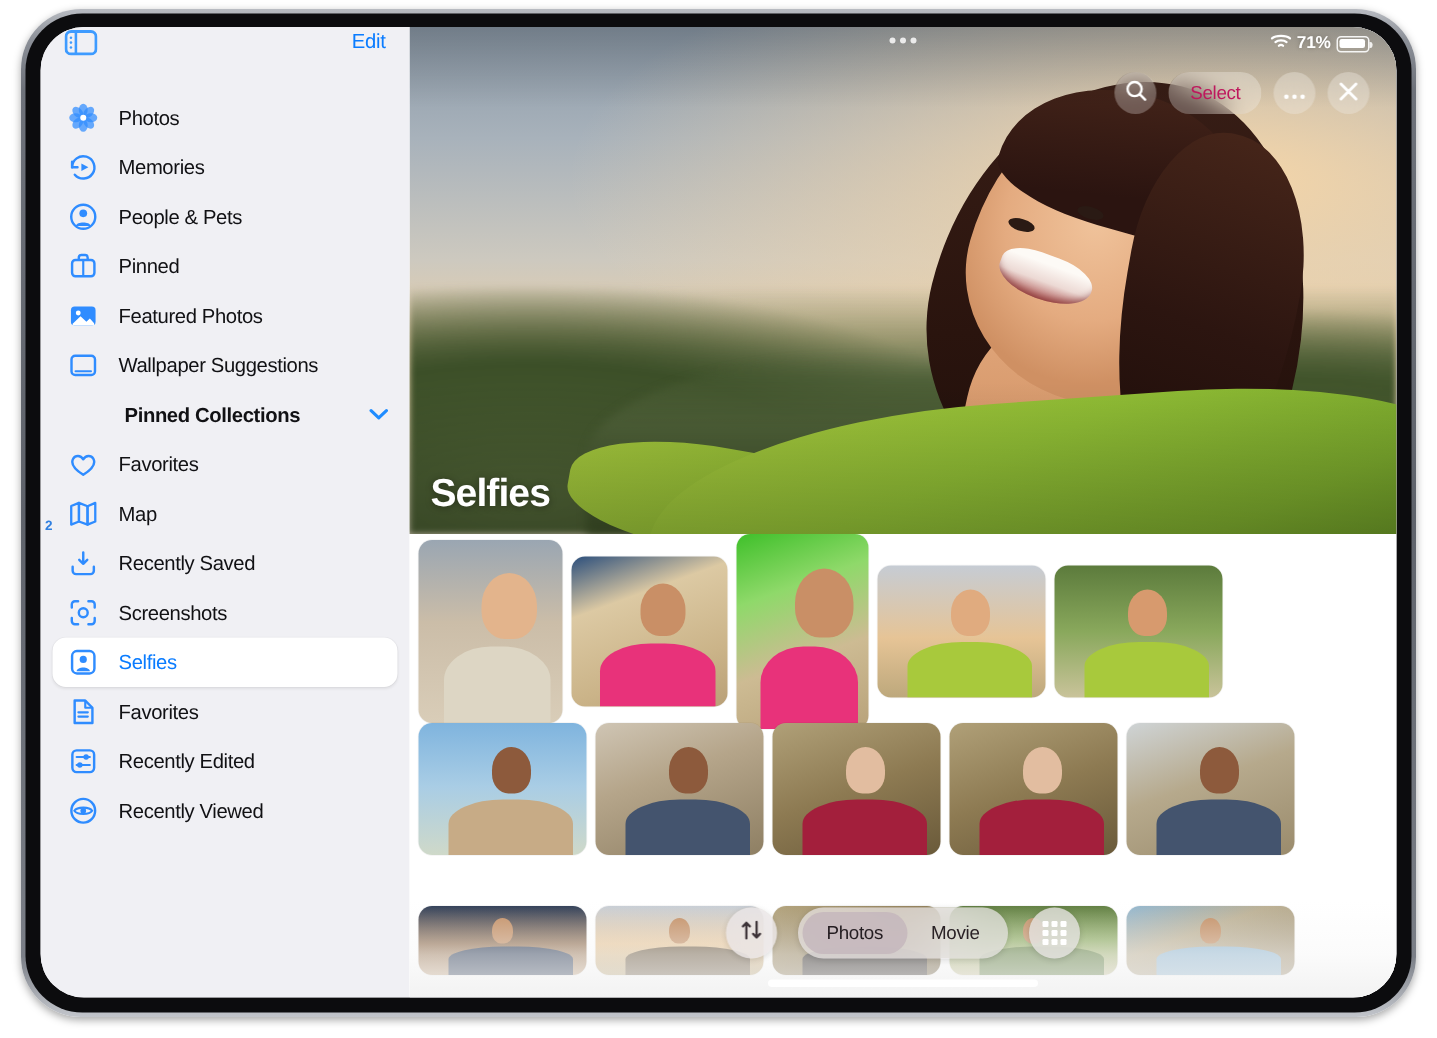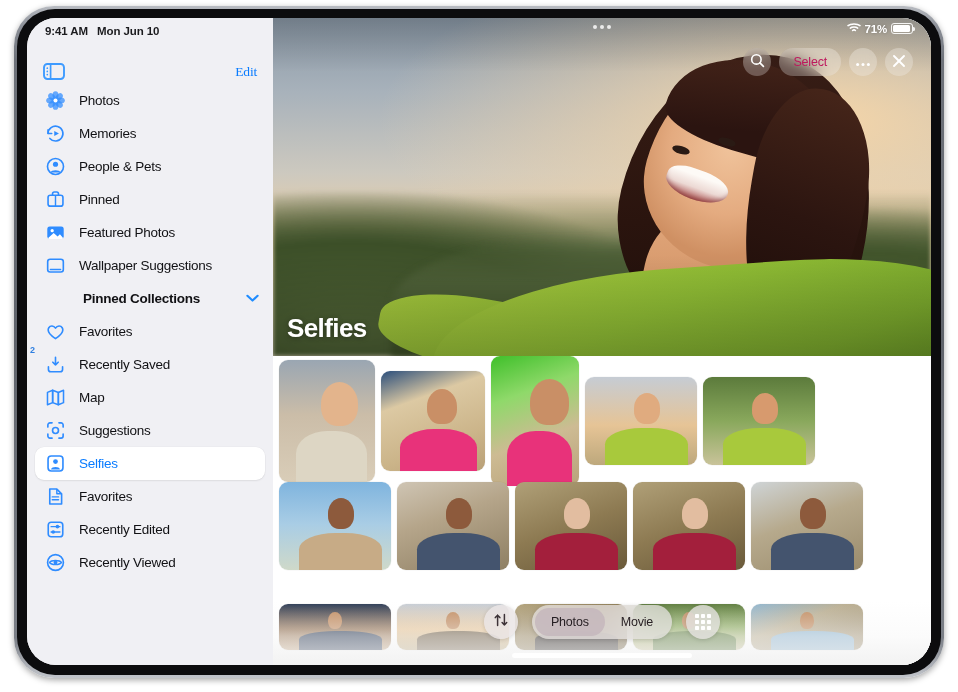--- a/index.html
+++ b/index.html
@@ -61,25 +61,24 @@
     display: flex; align-items: center;
     padding: 4px 0 0 18px;
     font-size: 11.5px; font-weight: 600; color: #1b1b1e;
     letter-spacing: -0.1px;
     white-space: nowrap;
   }
   .status-bar .sb-time { margin-right: 9px; }
 
   .sidebar-top {
     height: 38px;
-    display: flex; align-items: flex-end;
+    display: flex; align-items: flex-start;
     justify-content: space-between;
     padding: 0 16px 0 16px;
     margin-top: 2px;
-    font-family: Liberation Serif, serif;
   }
   #sidebar-toggle-icon { cursor: pointer; line-height: 0; }
   #edit-button {
     color: #0a7cff; font-size: 13.5px; cursor: pointer;
     letter-spacing: -0.2px;
   }
 
   .nav-list { padding: 4px 8px 0 8px; }
   .nav-row {
     display: flex; align-items: center;
@@ -374,24 +373,20 @@
 </head>
 <body>
 
 <div id="device-frame">
   <div id="bezel-marker">2</div>
   <div id="device-bezel">
     <div id="screen">
 
       <aside id="sidebar">
 
-        <div class="status-bar">
-          <span class="sb-time">9:41 AM</span>
-          <span>Mon Jun 10</span>
-        </div>
 
         <div class="sidebar-top">
           <span id="sidebar-toggle-icon">
             <svg width="22" height="17" viewBox="0 0 22 17" fill="none">
               <rect x="1" y="1" width="20" height="15" rx="3.4" stroke="#3e9bff" stroke-width="1.9"></rect>
               <line x1="7.6" y1="1.2" x2="7.6" y2="15.8" stroke="#3e9bff" stroke-width="1.7"></line>
               <circle cx="4.3" cy="5.2" r="0.85" fill="#3e9bff"></circle>
               <circle cx="4.3" cy="8.4" r="0.85" fill="#3e9bff"></circle>
               <circle cx="4.3" cy="11.6" r="0.85" fill="#3e9bff"></circle>
             </svg>
@@ -481,44 +476,44 @@
               <span class="n-icon">
                 <svg width="21" height="21" viewBox="0 0 22 22" fill="none">
                   <path d="M11 18.4 C3.6 13.6 2.4 9.8 4 7.1 C5.5 4.6 9.1 4.6 11 7.5 C12.9 4.6 16.5 4.6 18 7.1 C19.6 9.8 18.4 13.6 11 18.4 Z" stroke="#2f8cff" stroke-width="1.7" stroke-linejoin="round"></path>
                 </svg>
               </span>
               <span class="n-label">Favorites</span>
             </div>
             <div class="nav-row">
               <span class="n-icon">
                 <svg width="21" height="21" viewBox="0 0 22 22" fill="none">
-                  <path d="M11 3.4 V11.4 M11 11.4 L8.2 8.6 M11 11.4 L13.8 8.6" stroke="#2f8cff" stroke-width="1.7" stroke-linecap="round" stroke-linejoin="round"></path>
-                  <path d="M3.6 13.4 V16.2 A2.4 2.4 0 0 0 6 18.6 H16 A2.4 2.4 0 0 0 18.4 16.2 V13.4" stroke="#2f8cff" stroke-width="1.7" stroke-linecap="round" stroke-linejoin="round"></path>
-                </svg>
-              </span>
-              <span class="n-label">Recently Saved</span>
-            </div>
-            <div class="nav-row">
-              <span class="n-icon">
-                <svg width="21" height="21" viewBox="0 0 22 22" fill="none">
                   <path d="M2.6 5.6 L8 3.4 V16.4 L2.6 18.6 Z" stroke="#2f8cff" stroke-width="1.6" stroke-linejoin="round"></path>
                   <path d="M8 3.4 L14 5.8 V18.6 L8 16.4 Z" stroke="#2f8cff" stroke-width="1.6" stroke-linejoin="round"></path>
                   <path d="M14 5.8 L19.4 3.4 V16.4 L14 18.6 Z" stroke="#2f8cff" stroke-width="1.6" stroke-linejoin="round"></path>
                 </svg>
               </span>
               <span class="n-label">Map</span>
             </div>
             <div class="nav-row">
               <span class="n-icon">
                 <svg width="21" height="21" viewBox="0 0 22 22" fill="none">
+                  <path d="M11 3.4 V11.4 M11 11.4 L8.2 8.6 M11 11.4 L13.8 8.6" stroke="#2f8cff" stroke-width="1.7" stroke-linecap="round" stroke-linejoin="round"></path>
+                  <path d="M3.6 13.4 V16.2 A2.4 2.4 0 0 0 6 18.6 H16 A2.4 2.4 0 0 0 18.4 16.2 V13.4" stroke="#2f8cff" stroke-width="1.7" stroke-linecap="round" stroke-linejoin="round"></path>
+                </svg>
+              </span>
+              <span class="n-label">Recently Saved</span>
+            </div>
+            <div class="nav-row">
+              <span class="n-icon">
+                <svg width="21" height="21" viewBox="0 0 22 22" fill="none">
                   <path d="M3 7.4 V5.2 A2.2 2.2 0 0 1 5.2 3 H7.4 M14.6 3 H16.8 A2.2 2.2 0 0 1 19 5.2 V7.4 M19 14.6 V16.8 A2.2 2.2 0 0 1 16.8 19 H14.6 M7.4 19 H5.2 A2.2 2.2 0 0 1 3 16.8 V14.6" stroke="#2f8cff" stroke-width="1.7" stroke-linecap="round"></path>
                   <circle cx="11" cy="11" r="3.1" stroke="#2f8cff" stroke-width="1.7"></circle>
                 </svg>
               </span>
-              <span class="n-label">Suggestions</span>
+              <span class="n-label">Screenshots</span>
             </div>
             <div class="nav-row selected">
               <span class="n-icon">
                 <svg width="21" height="21" viewBox="0 0 22 22" fill="none">
                   <rect x="3.2" y="3.2" width="15.6" height="15.6" rx="3.4" stroke="#2f8cff" stroke-width="1.7"></rect>
                   <circle cx="11" cy="9" r="2.5" fill="#2f8cff"></circle>
                   <path d="M6.3 17.2 C7.1 13.8 14.9 13.8 15.7 17.2 Z" fill="#2f8cff"></path>
                 </svg>
               </span>
               <span class="n-label">Selfies</span>

